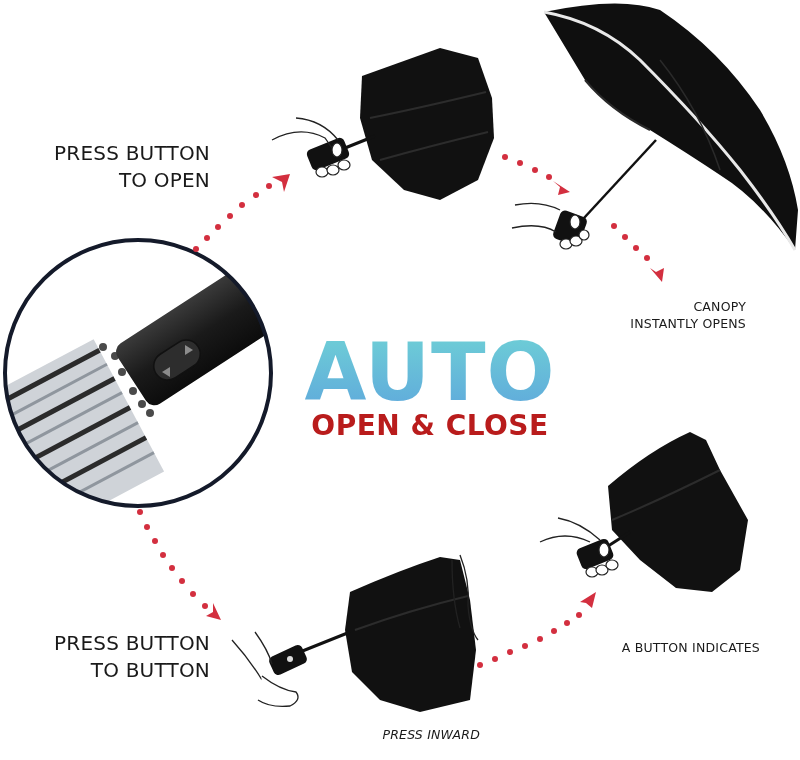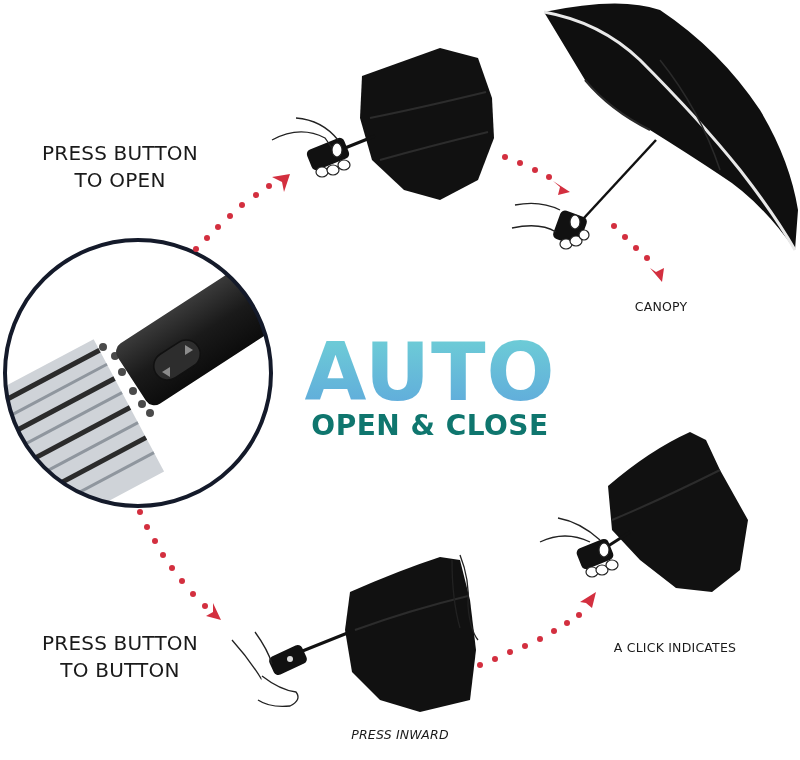--- a/index.html
+++ b/index.html
@@ -1,28 +1,28 @@
 <!DOCTYPE html>
 <html><head>
   <meta charset="utf-8">
   <style>
     html, body { margin: 0; padding: 0; background: #ffffff; }
     body { width: 800px; height: 760px; position: relative; overflow: hidden; font-family: "DejaVu Sans", sans-serif; }
     .canvas { position: absolute; left: 0; top: 0; width: 800px; height: 760px; }
-    .label { position: absolute; color: #1a1a1a; text-align: center; letter-spacing: 0.2px; }
+    .label { position: absolute; color: #1a1a1a; text-align: right; letter-spacing: 0.2px; }
     .label.big { font-size: 20px; font-weight: 500; line-height: 27px; }
     .label.small { font-size: 12.5px; line-height: 17px; }
     .title { position: absolute; left: 300px; width: 260px; text-align: center; font-family: "DejaVu Sans", sans-serif; font-weight: bold; }
     .title-auto {
       top: 332px; font-size: 80px; line-height: 82px; letter-spacing: 1px;
       background: linear-gradient(180deg, #6ecfd6 0%, #5fa8dc 100%);
       -webkit-background-clip: text; background-clip: text; color: transparent;
     }
     .title-sub {
-      top: 408px; font-size: 28px; line-height: 36px; color: #0f766e; letter-spacing: 0.5px;
+      top: 408px; font-size: 28px; line-height: 36px; color: #b91c1c; letter-spacing: 0.5px;
     }
     svg { position: absolute; left: 0; top: 0; }
   </style>
 </head>
 <body>
 
 <div class="canvas">
 
   <svg width="800" height="760" viewBox="0 0 800 760">
     <defs>
@@ -193,28 +193,29 @@
   <div class="title title-auto">AUTO</div>
   <div class="title title-sub">OPEN &amp; CLOSE</div>
 
   <div class="label big" style="left:30px; top:140px; width:180px;">
     <div>PRESS BUTTON</div>
     <div>TO OPEN</div>
   </div>
 
   <div class="label small" style="left:576px; top:298px; width:170px;">
     <div>CANOPY</div>
+    <div>INSTANTLY OPENS</div>
   </div>
 
   <div class="label big" style="left:30px; top:630px; width:180px;">
     <div>PRESS BUTTON</div>
     <div>TO BUTTON</div>
   </div>
 
   <div class="label small" style="left:320px; top:726px; width:160px;font-style:italic;">
     <div>PRESS INWARD</div>
   </div>
 
   <div class="label small" style="left:590px; top:639px; width:170px;">
-    <div>A CLICK INDICATES</div>
+    <div>A BUTTON INDICATES</div>
   </div>
 
 </div>
 
 </body></html>

